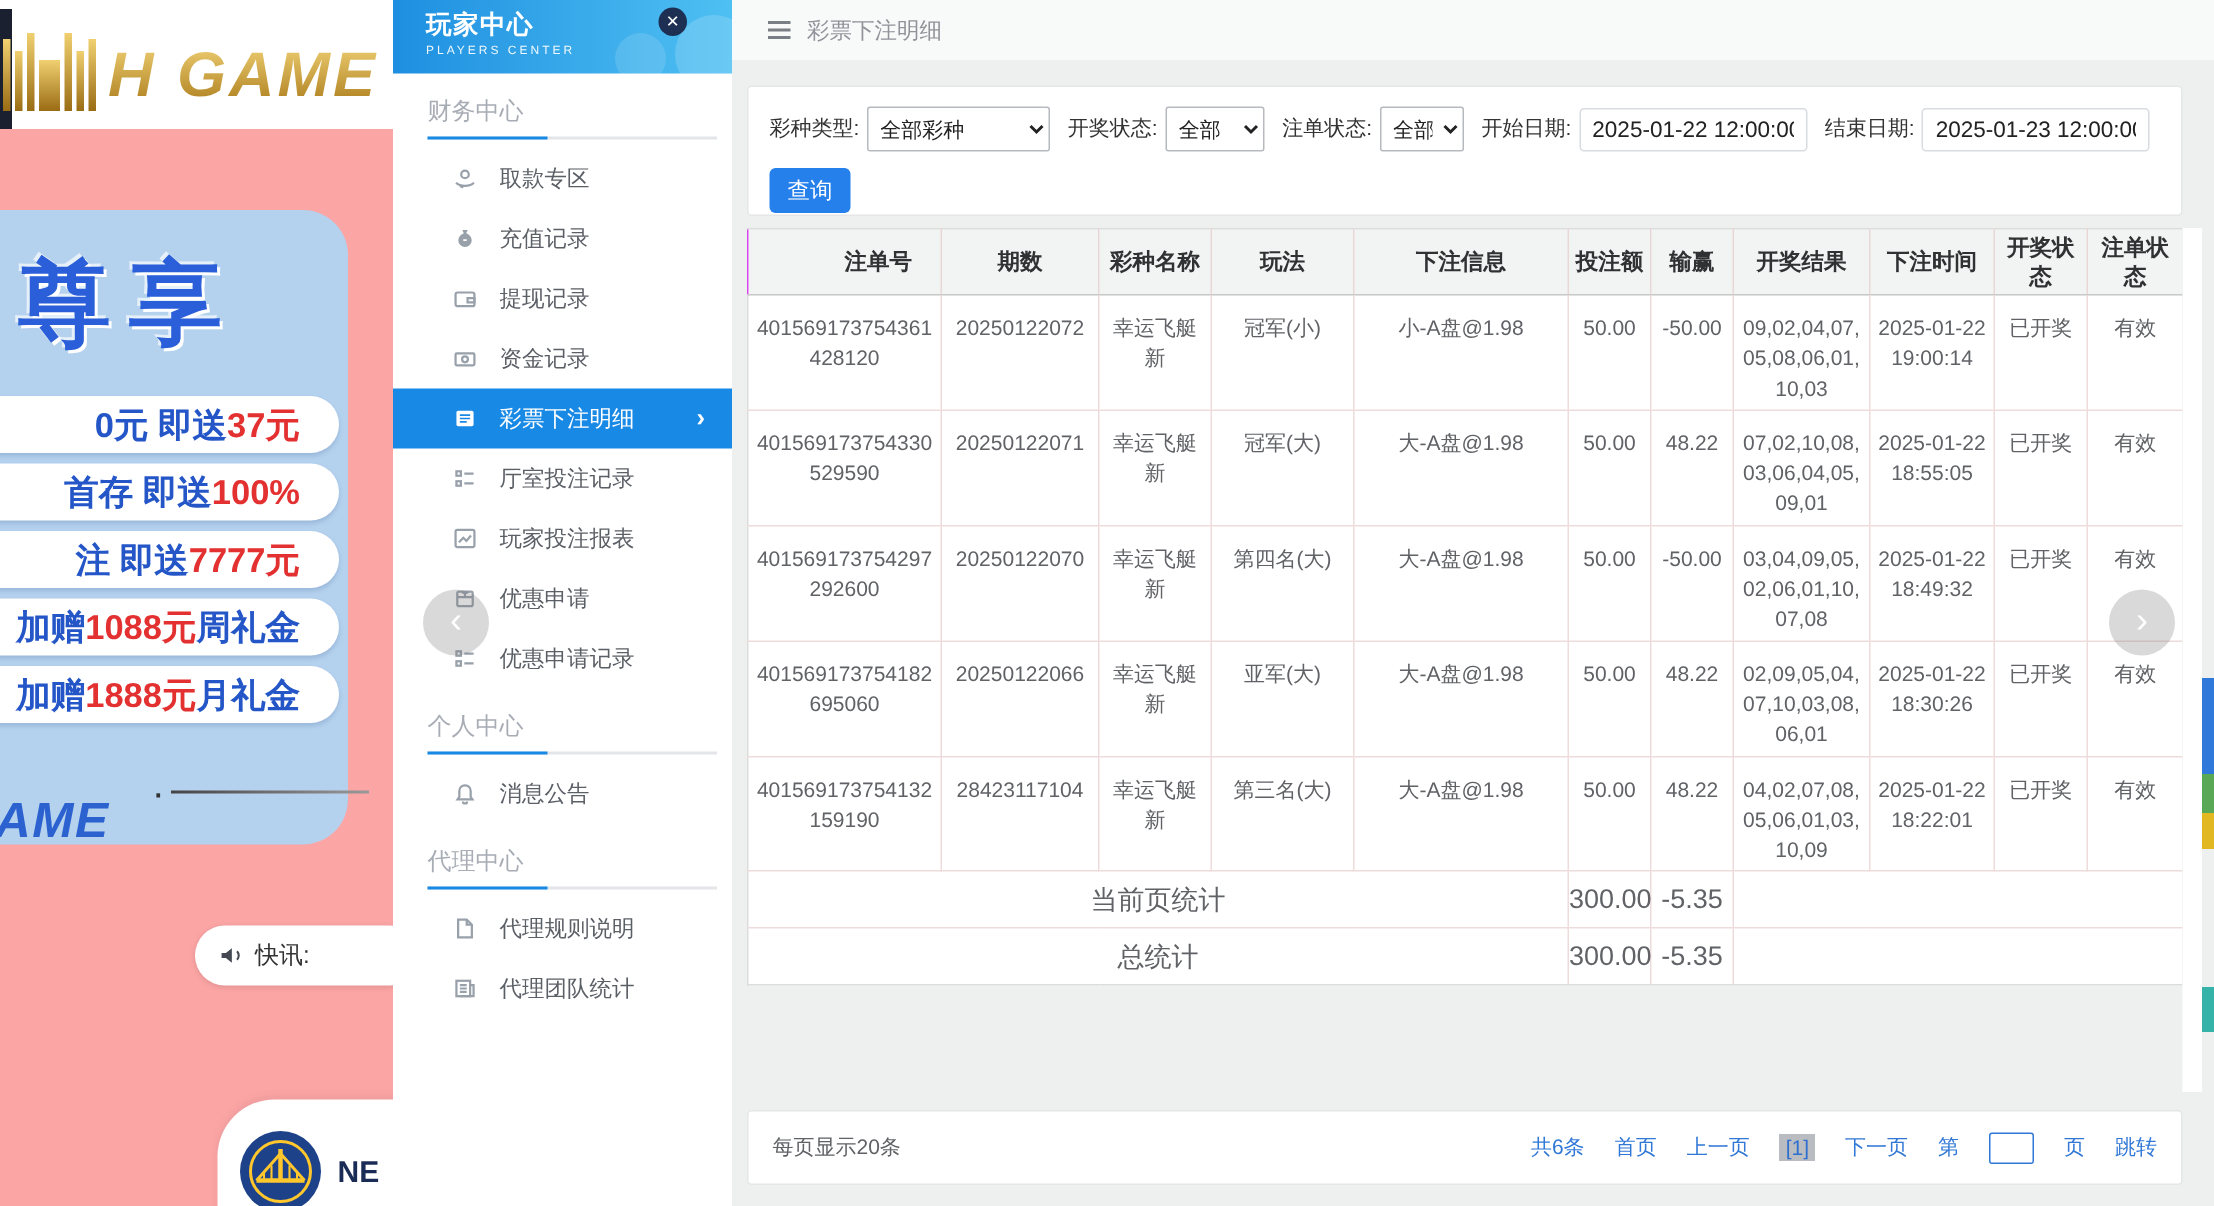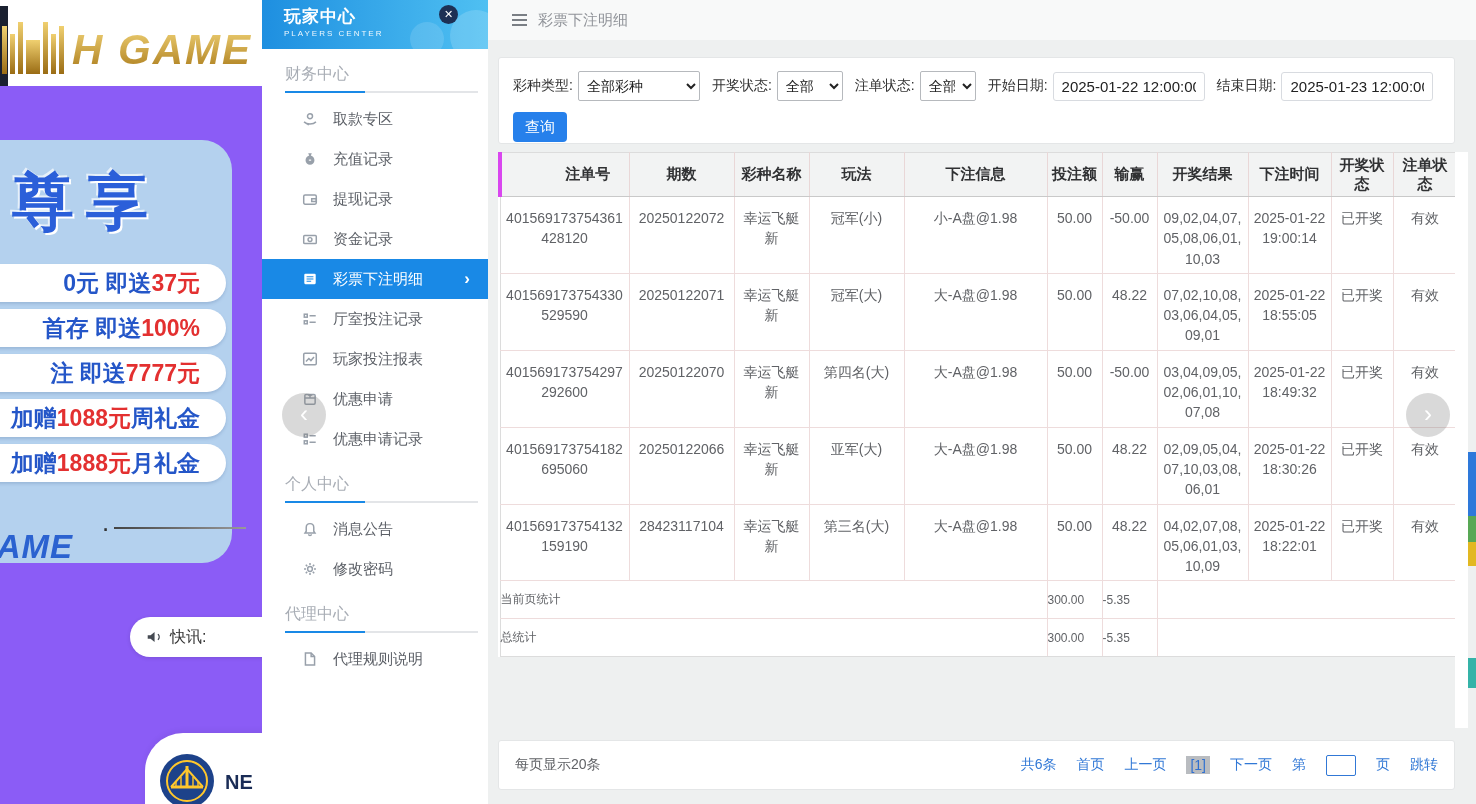--- a/index.html
+++ b/index.html
@@ -1,21 +1,21 @@
 <!DOCTYPE html>
 <html><head>
 <meta charset="utf-8">
 <style>
   * { box-sizing: border-box; margin: 0; padding: 0; }
   html,body { width:1476px; height:804px; overflow:hidden; }
   body { font-family:"Liberation Sans","DejaVu Sans",sans-serif; background:#eef0f0; position:relative; }
   #app { position:absolute; inset:0; }
 
   
-  #left-page { position:absolute; left:0; top:0; width:262px; height:804px; background:#8b5cf6; overflow:hidden; }
+  #left-page { position:absolute; left:0; top:0; width:262px; height:804px; background:#fca5a5; overflow:hidden; }
   .lp-top { position:absolute; left:0; top:0; width:262px; height:86px; background:#fff; }
   .lp-darkedge { position:absolute; left:0; top:6px; width:8px; height:80px; background:#1a2030; }
   .logo { position:absolute; left:2px; top:22px; display:flex; align-items:flex-end; }
   .logo-bars { display:flex; align-items:flex-end; gap:3px; margin-right:8px; }
   .logo-bars i { display:block; width:5px; background:linear-gradient(#f0d070,#9a6c14); }
   .logo-text { font-size:42px; font-weight:900; font-style:italic; letter-spacing:2px;
     background:linear-gradient(#f2d478,#a87818); -webkit-background-clip:text; background-clip:text; color:transparent; }
   .promo-card { position:absolute; left:-40px; top:140px; width:272px; height:423px; border-radius:30px; background:#b4d1ee; }
   .promo-headline { position:absolute; left:52px; top:20px; font-size:62px; font-weight:900; letter-spacing:12px; color:#2b5fd9;
     text-shadow:2px 2px 0 #fff,-2px -2px 0 #ffffffaa; }
@@ -69,25 +69,25 @@
     font-family:inherit; padding:0 4px; }
   .sel-type { width:122px; } .sel-draw { width:66px; } .sel-order { width:56px; }
   .date-input { height:29px; width:152px; border:1px solid #d8dbe0; border-radius:3px; font-size:15px; color:#222;
     padding:0 8px; font-family:inherit; }
   .search-btn { margin-top:11px; width:54px; height:30px; background:#2680eb; border:none; border-radius:4px;
     color:#fff; font-size:15px; font-family:inherit; cursor:pointer; }
   .table-card { top:152px; border:none; background:transparent; }
   table { width:957px; border-collapse:collapse; table-layout:fixed; background:#fff; }
   th { height:44px; background:#f2f3f3; font-size:15px; font-weight:bold; color:#303133;
     border:1px solid #e9d7d7; border-top:1px solid #dcdcdc; border-bottom:1px solid #c9c9c9; padding:0 2px; }
-  th:first-child { border-left:4px solid #d946ef;padding-left:47px; } th:last-child { border-right:1px solid #dcdcdc; }
+  th:first-child { border-left:1px solid #d946ef;padding-left:47px; } th:last-child { border-right:1px solid #dcdcdc; }
   tbody td { height:76px; vertical-align:top; text-align:center; font-size:14px; color:#606266; line-height:1.45;
     border:1px solid #eedcdc; padding:11px 4px 4px; word-break:break-all; }
   tbody td:first-child { border-left:1px solid #dcdcdc; } tbody td:last-child { border-right:1px solid #dcdcdc; }
-  tfoot td { height:38px; text-align:left; font-size:12px; color:#606266; border:1px solid #eedcdc;
+  tfoot td { height:38px; text-align:center; font-size:18px; color:#606266; border:1px solid #eedcdc;
     border-top:1px solid #e0e0e0; vertical-align:middle; padding:0; }
   tfoot td:first-child { border-left:1px solid #dcdcdc; } tfoot td:last-child { border-right:1px solid #dcdcdc; }
   tfoot tr:last-child td { border-bottom:1px solid #dcdcdc; }
   .white-strip { position:absolute; left:967px; top:152px; width:13px; height:576px; background:#fff; }
   .pagination-card { top:740px; height:50px; display:flex; align-items:center; justify-content:space-between; padding:0 16px; }
   .page-size { font-size:14px; color:#606266; }
   .pager { display:flex; align-items:center; gap:20px; font-size:14px; color:#3178d6; }
   .pg-link { color:#3178d6; cursor:pointer; }
   .pg-current { background:#b9bcc0; color:#2f6fd0; padding:1px 4px; }
   .jump-input { width:30px; height:21px; border:1px solid #3178d6; border-radius:2px; }
@@ -283,41 +283,41 @@
         </div>
         <div class="mi">
           <span class="ic">
             <svg viewBox="0 0 14 14">
               <path d="M7 2.3c2 0 3.3 1.4 3.3 3.3V9l1 1.4H2.7L3.7 9V5.6C3.7 3.7 5 2.3 7 2.3z" fill="none" stroke="currentColor" stroke-width="1.3"></path>
               <path d="M5.8 11.6a1.2 1.2 0 0 0 2.4 0" fill="none" stroke="currentColor" stroke-width="1.3"></path>
             </svg>
           </span>
           <span>消息公告</span>
         </div>
-        <div class="mi">
-          <span class="ic">
-            <svg viewBox="0 0 14 14">
-              <circle cx="7" cy="7" r="2.1" fill="none" stroke="currentColor" stroke-width="1.3"></circle>
-              <path d="M7 1.8v1.7M7 10.5v1.7M1.8 7h1.7M10.5 7h1.7M3.3 3.3l1.2 1.2M9.5 9.5l1.2 1.2M10.7 3.3 9.5 4.5M4.5 9.5l-1.2 1.2" fill="none" stroke="currentColor" stroke-width="1.3"></path>
-            </svg>
-          </span>
-          <span>修改密码</span>
-        </div>
         <div class="sb-sec-title">代理中心</div>
         <div class="sb-underline">
           <i></i>
         </div>
         <div class="mi">
           <span class="ic">
             <svg viewBox="0 0 14 14">
               <path d="M3 1.8h5l3 3v7.4H3z" fill="none" stroke="currentColor" stroke-width="1.3"></path>
               <path d="M8 1.8v3h3" fill="none" stroke="currentColor" stroke-width="1.3"></path>
             </svg>
           </span>
           <span>代理规则说明</span>
+        </div>
+        <div class="mi">
+          <span class="ic">
+            <svg viewBox="0 0 14 14">
+              <rect x="2" y="2.5" width="8" height="9" fill="none" stroke="currentColor" stroke-width="1.3"></rect>
+              <path d="M10 5h2v6.5H4M4 5h4M4 7h4M4 9h4" fill="none" stroke="currentColor" stroke-width="1.3"></path>
+            </svg>
+          </span>
+          <span>代理团队统计</span>
         </div>
       </nav>
   </aside>
 
   <main id="main">
     <div class="topbar">
       <span class="hb">
           <i></i>
           <i></i>
           <i></i>

